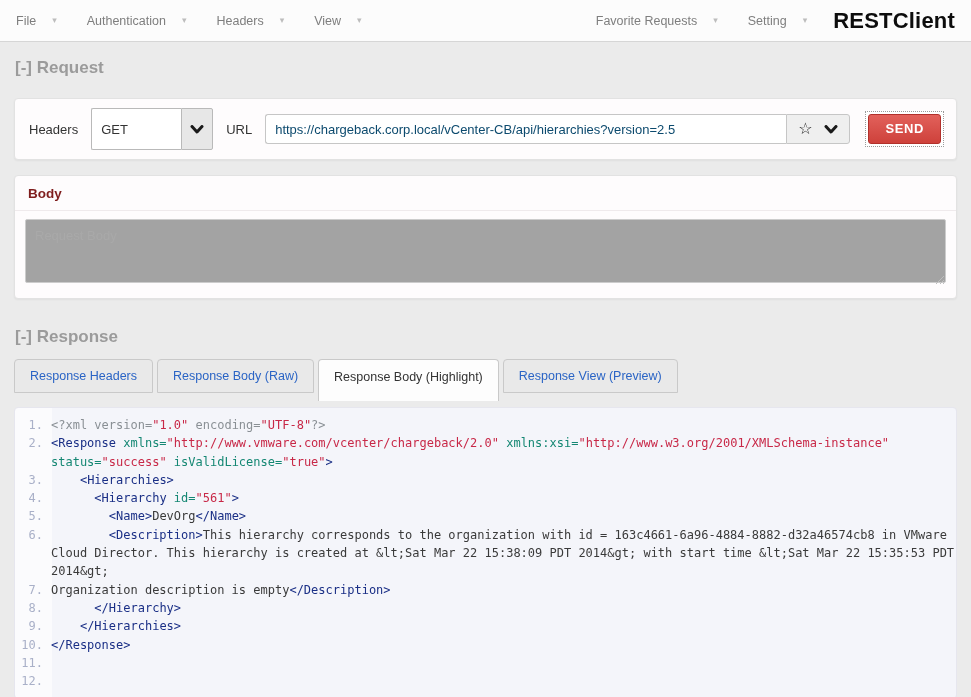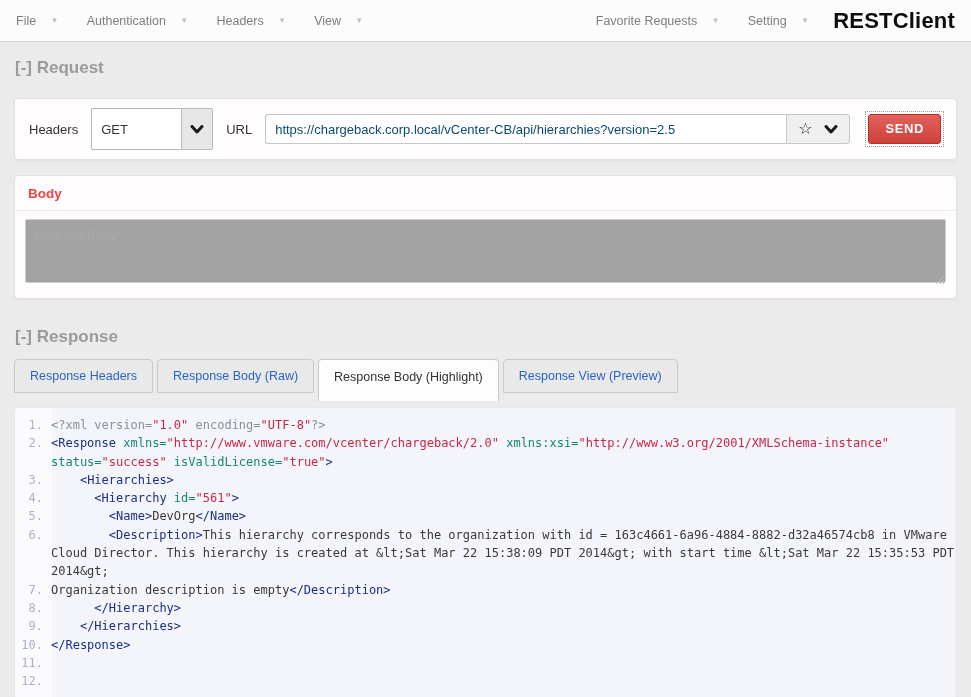--- a/index.html
+++ b/index.html
@@ -58,21 +58,21 @@
   .send-wrap { margin-left: 15px; border: 1px dotted #9a9a9a; padding: 2px; background: #fff; }
   .send-btn {
     display: block; background: linear-gradient(#e2615b, #ce413b); border: 1px solid #b2302b;
     color: #fff; font-weight: bold; font-size: 13px; padding: 6px 16px 7px;
     border-radius: 3px; letter-spacing: 0.6px; cursor: pointer;
     font-family: "Liberation Sans", sans-serif;
   }
 
   
   .body-panel { margin-top: 15px; padding-bottom: 11px; }
-  .body-header { padding: 10px 13px 9px; border-bottom: 1px solid #efeaec; font-weight: bold; font-size: 13.5px; color: #ef4444; }
+  .body-header { padding: 10px 13px 9px; border-bottom: 1px solid #efeaec; font-weight: bold; font-size: 13.5px; color: #7f1d1d; }
   .body-area { position: relative; margin: 8px 10px 0; }
   .body-textarea {
     width: 100%; height: 64px; border: 1px solid #cccccc; border-radius: 2px;
     background: #a3a3a3; resize: none; outline: none; padding: 8px 9px;
     font-size: 13px; color: #333; font-family: "Liberation Sans", sans-serif;
   }
   .body-textarea::placeholder { color: #a9a9a9; opacity: 1; }
   .grip {
     position: absolute; right: 2px; bottom: 3px; width: 11px; height: 11px; pointer-events: none;
     background:

